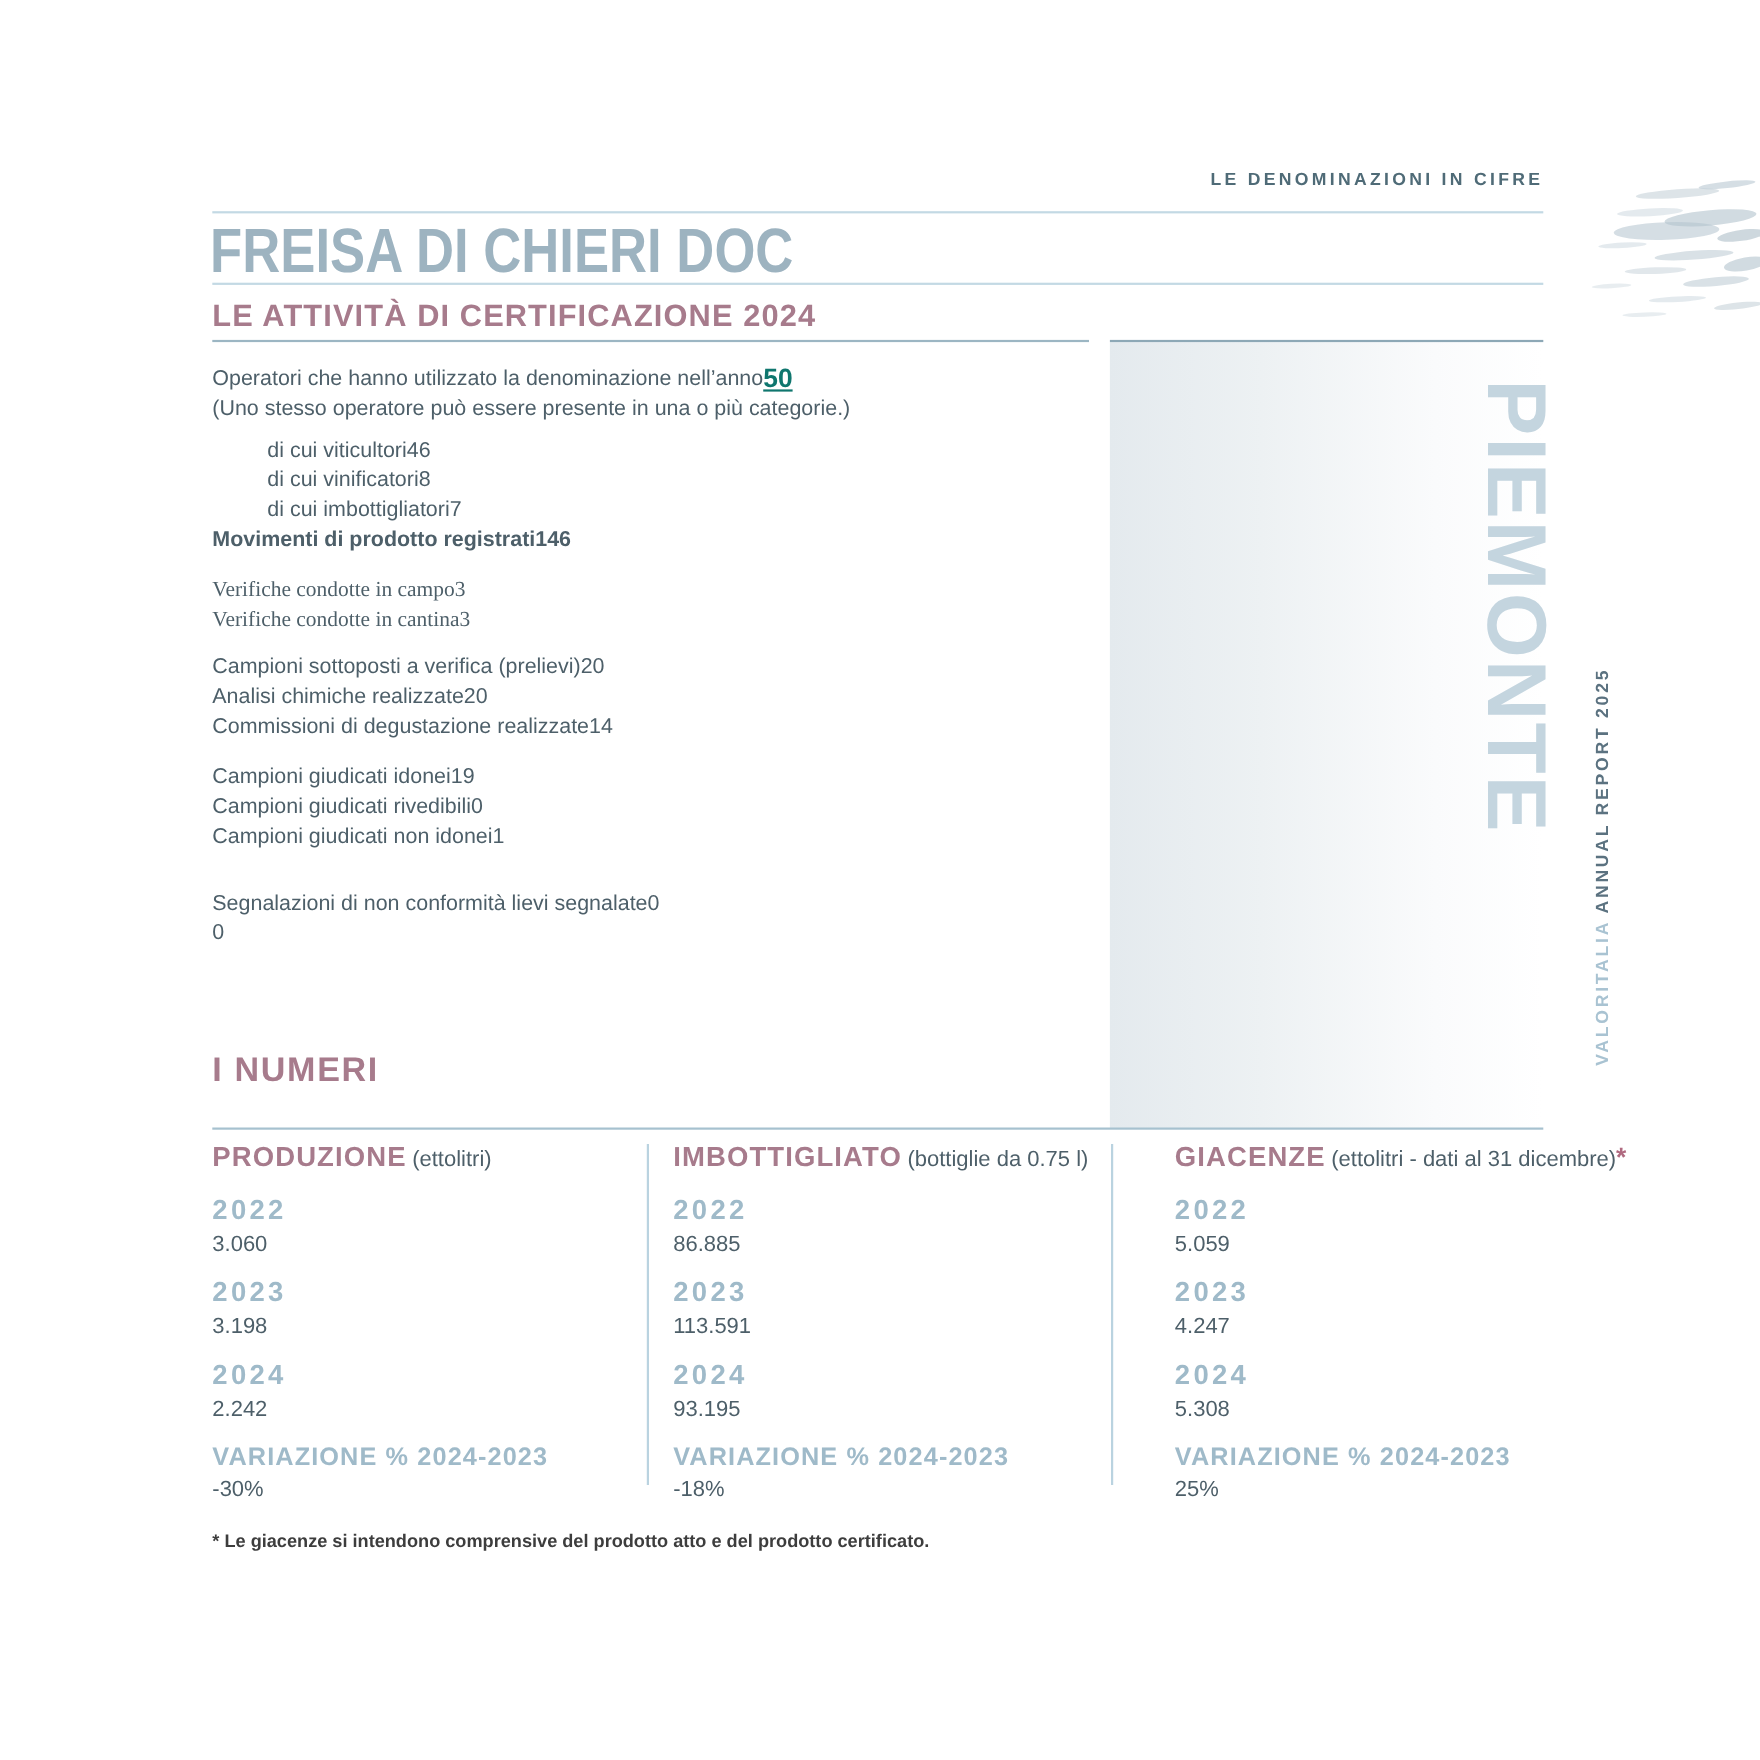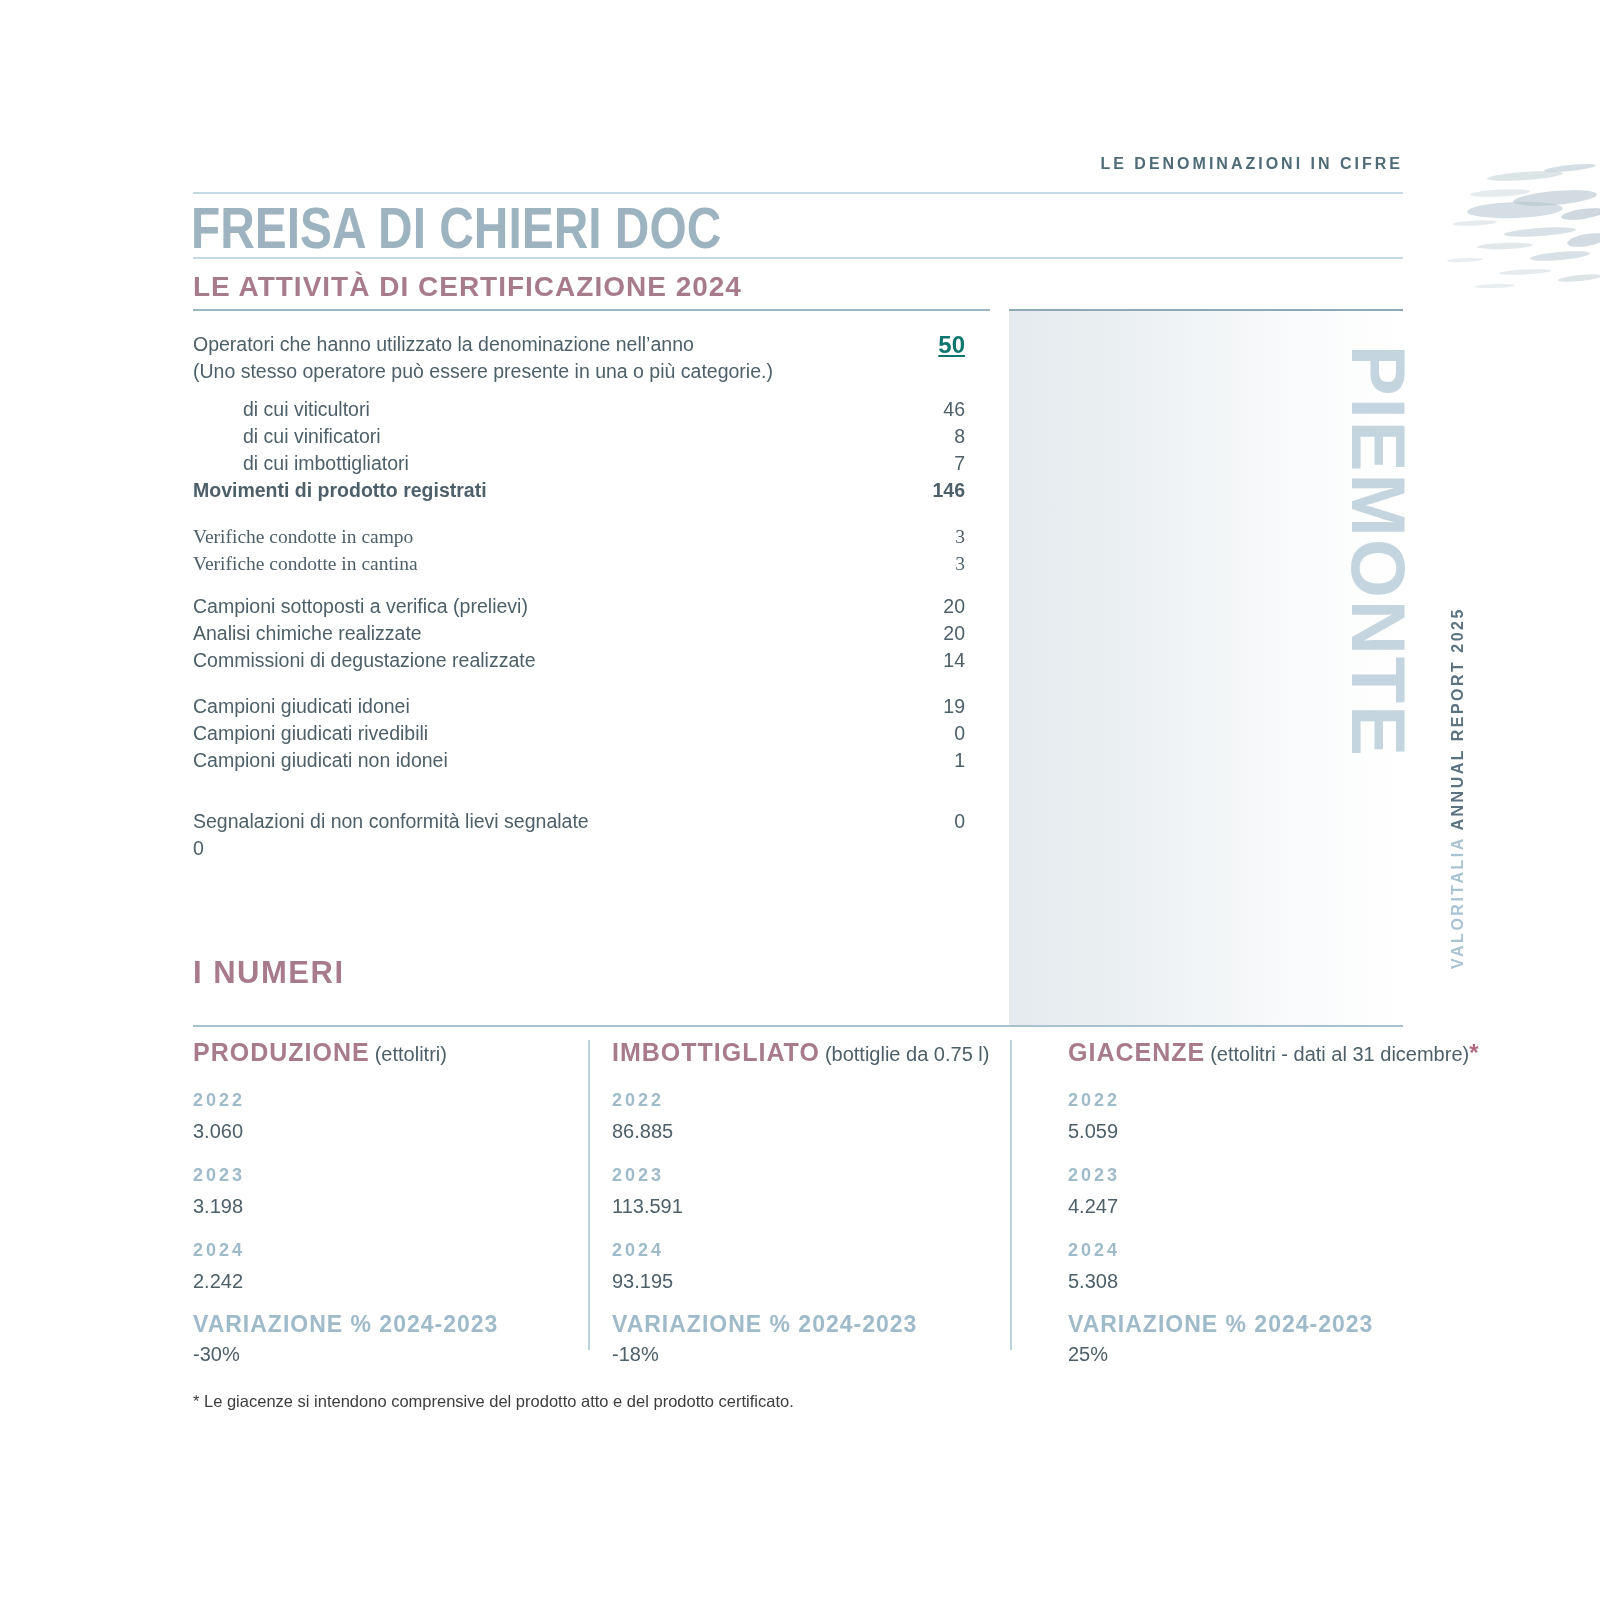--- a/index.html
+++ b/index.html
@@ -39,47 +39,47 @@
   }
   .side-footer{
     top:788px;left:1458px;transform:translate(-50%,-50%) rotate(-90deg);
     white-space:nowrap;font-size:16px;font-weight:bold;letter-spacing:2.5px;
   }
   .side-footer .light{color:#a9c3d2;}
   .side-footer .dark{color:#5b7280;}
   .texture{top:148px;right:0;}
   
   .activities{left:193px;top:331px;width:772px;font-size:19.5px;color:#4d5f69;}
-  .row{display:flex;justify-content:space-between;line-height:27px;}
+  .row{display:flex;justify-content:flex-start;line-height:27px;}
   .lbl{white-space:nowrap;}
   .val{text-align:right;}
   .val.strong{font-weight:bold;color:#0f766e;font-size:24px;text-decoration:underline;}
   .note{line-height:27px;}
   .indent .lbl{padding-left:50px;}
   .g-sub{margin-top:11px;}
   .g2{font-weight:bold;} .g3{margin-top:19px;font-family:Liberation Serif, serif;} .g4{margin-top:16px;}
   .g5{margin-top:19px;} .g6{margin-top:34px;}
   
   .numeri-title{
     top:955px;left:193px;font-size:31px;font-weight:bold;color:#a77b8c;letter-spacing:1.5px;
   }
   #rule-numeri{top:1025px;left:193px;width:1210px;background:#a6c1cf;}
   .num-col{top:1038px;}
   #col0{left:193px;width:370px;} #col1{left:612px;width:380px;} #col2{left:1035px;width:368px;margin-left:33px;}
   .col-sep{top:1040px;height:310px;width:2px;background:#bad3e0;}
   #sep0{left:588px;} #sep1{left:1010px;}
   .col-head{font-size:25px;font-weight:bold;color:#a77b8c;letter-spacing:1px;margin-bottom:20px;white-space:nowrap;}
   .col-head .unit{font-size:20px;font-weight:normal;color:#4d5f69;letter-spacing:0;margin-left:5px;}
   .col-head .ast{color:#b06a80;font-size:24px;font-weight:bold;}
-  .yr{font-size:18px;font-weight:bold;color:#9fbac9;letter-spacing:3px;line-height:27px;}
+  .yr{font-size:25px;font-weight:bold;color:#9fbac9;letter-spacing:3px;line-height:27px;}
   .yv{font-size:20px;color:#4d5f69;line-height:26px;margin:4px 0 18px 0;}
   .var-label{font-size:23px;font-weight:bold;color:#9fbac9;letter-spacing:1px;line-height:25px;margin-top:8px;}
   .var-value{font-size:20px;color:#4d5f69;margin-top:6px;}
   
-  .footnote{top:1392px;left:193px;font-size:16.5px;color:#3d3d3d;}
+  .footnote{top:1392px;left:193px;font-size:16.5px;color:#3d3d3d;font-weight:bold;}
 </style>
 </head>
 <body>
 
 <svg class="abs texture" width="195" height="160" viewBox="0 0 195 160">
   <g fill="#b3c3cd">
     <ellipse cx="120" cy="28" rx="38" ry="4" opacity="0.45" transform="rotate(-4 120 28)"></ellipse>
     <ellipse cx="165" cy="20" rx="26" ry="3" opacity="0.55" transform="rotate(-6 165 20)"></ellipse>
     <ellipse cx="95" cy="45" rx="30" ry="3.5" opacity="0.35" transform="rotate(-3 95 45)"></ellipse>
     <ellipse cx="150" cy="50" rx="42" ry="7" opacity="0.6" transform="rotate(-5 150 50)"></ellipse>

